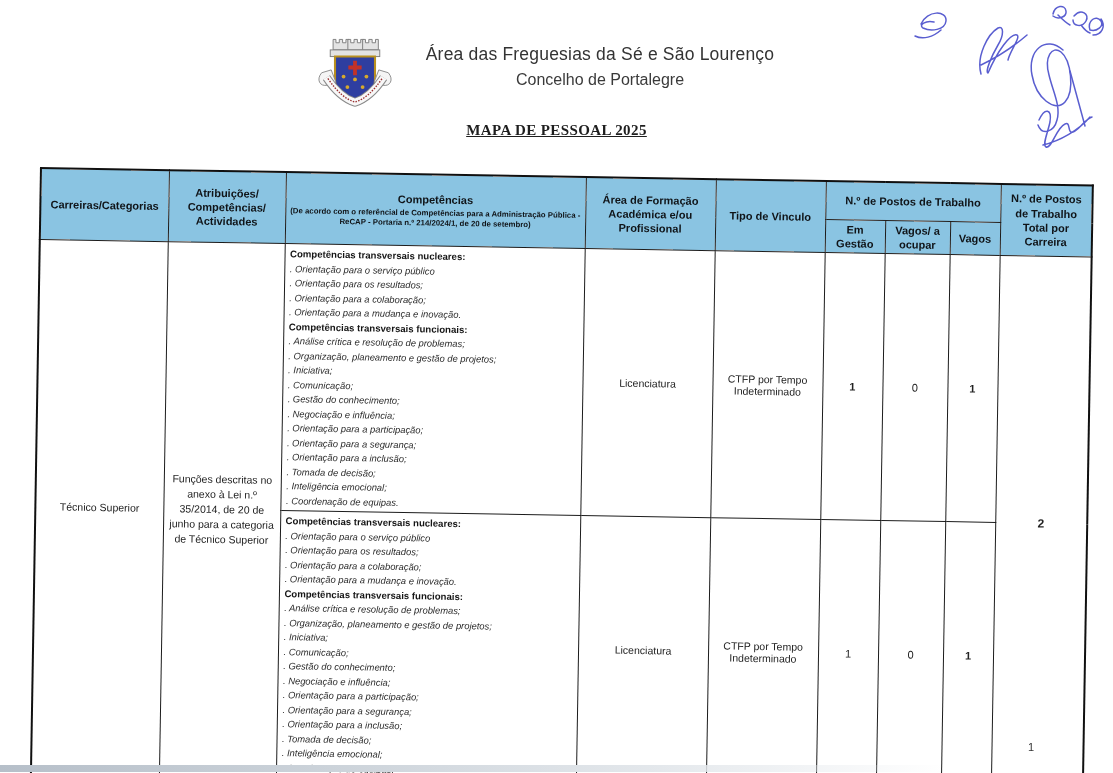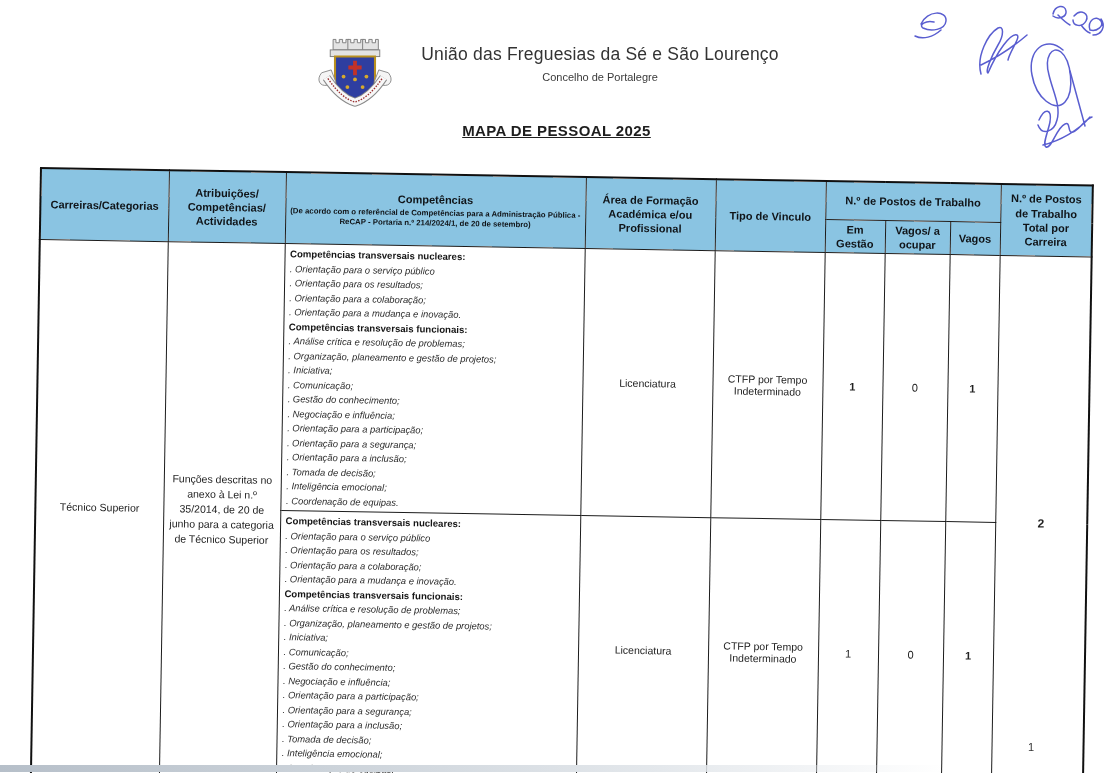--- a/index.html
+++ b/index.html
@@ -9,24 +9,24 @@
   }
   *{margin:0;padding:0;box-sizing:border-box;}
   body{
     width:1113px;height:773px;position:relative;background:#ffffff;
     font-family:"Liberation Sans",sans-serif;color:#2a2a2a;overflow:hidden;
   }
   
   .logo{position:absolute;left:315px;top:26px;}
   .org-block{position:absolute;left:400px;top:44px;width:400px;text-align:center;}
   .org-name{font-size:17.5px;color:#333;letter-spacing:.2px;}
-  .org-sub{font-size:11px;color:#3a3a3a;margin-top:6px;}
+  .org-sub{font-size:16px;color:#3a3a3a;margin-top:6px;}
   .doc-title{
     position:absolute;left:0;top:122px;width:1113px;text-align:center;
-    font-size:15px;font-weight:bold;color:#1e1e1e;letter-spacing:.4px;
+    font-size:15px;font-weight:bold;color:#1e1e1e;letter-spacing:.4px;font-family:Liberation Serif, serif;
   }
   .doc-title span{text-decoration:underline;}
   .signatures{position:absolute;left:893px;top:0;}
   
   .table-wrap{position:absolute;left:40px;top:167px;transform:rotate(0.95deg);transform-origin:0 0;}
   table{border-collapse:collapse;table-layout:fixed;width:1052px;border:2px solid #101010;}
   th,td{border:1.5px solid var(--border);vertical-align:middle;overflow:hidden;}
   thead th{background:var(--hdr-bg);font-weight:bold;color:#101418;text-align:center;font-size:11px;line-height:1.3;padding:2px 3px;}
   .h1{height:38px;} .h2{height:30px;}
   .r1{height:238px;} .r2{height:232px;}
@@ -75,21 +75,21 @@
   <g>
     <path d="M7,49 c-6,7 -2,15 6,13 l9,-3 -5,-13 z" fill="#f5f5f5" stroke="#8a8a8a" stroke-width="1"></path>
     <path d="M77,49 c6,7 2,15 -6,13 l-9,-3 5,-13 z" fill="#f5f5f5" stroke="#8a8a8a" stroke-width="1"></path>
     <path d="M12,54 c10,15 20,23 30,26 c10,-3 20,-11 30,-26" stroke="#8a8a8a" fill="none" stroke-width="9"></path>
     <path d="M12,54 c10,15 20,23 30,26 c10,-3 20,-11 30,-26" stroke="#f8f8f8" fill="none" stroke-width="7"></path>
     <path d="M13.5,55 c10,14.5 19,22 28.5,24.8 c9.5,-2.8 18.5,-10.3 28.5,-24.8" stroke="#9a3030" fill="none" stroke-width="1.4" stroke-dasharray="1.6,1.4"></path>
   </g>
 </svg>
 
 <div class="org-block">
-  <div class="org-name">União das Freguesias da Sé e São Lourenço</div>
+  <div class="org-name">Área das Freguesias da Sé e São Lourenço</div>
   <div class="org-sub">Concelho de Portalegre</div>
 </div>
 
 <svg class="signatures" width="218" height="168" viewBox="0 0 218 168">
   <g stroke="#5a5ed0" fill="none" stroke-width="1.5" stroke-linecap="round" stroke-linejoin="round">
 
     <path d="M28,24 c6,-14 26,-14 25,-3 c-1,9 -15,11 -23,7 c-5,-3 3,-8 11,-6 m-19,14 c8,4 18,1 26,-6"></path>
 
     <path d="M160,14 c2,-9 12,-10 13,-3 c1,6 -8,9 -13,5 m5,-1 c4,4 8,8 12,10"></path>
     <path d="M181,16 c7,-8 16,-2 12,5 c-4,7 -13,5 -13,-1 m8,5 c3,4 6,7 9,8"></path>

